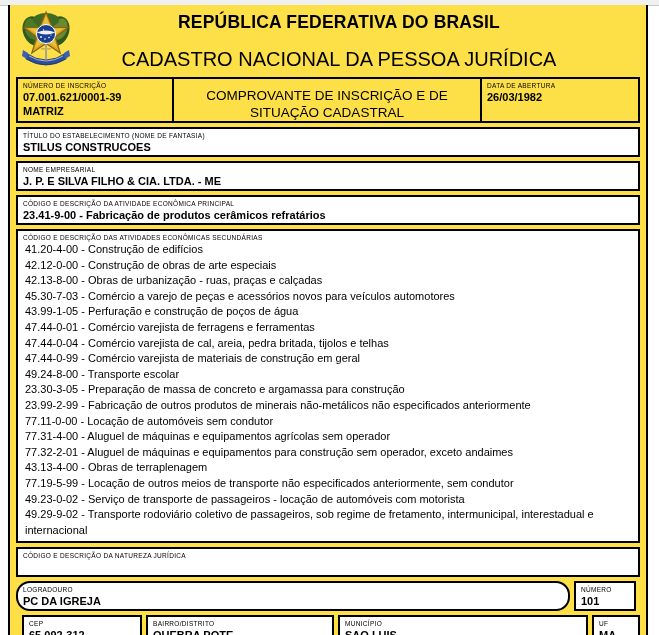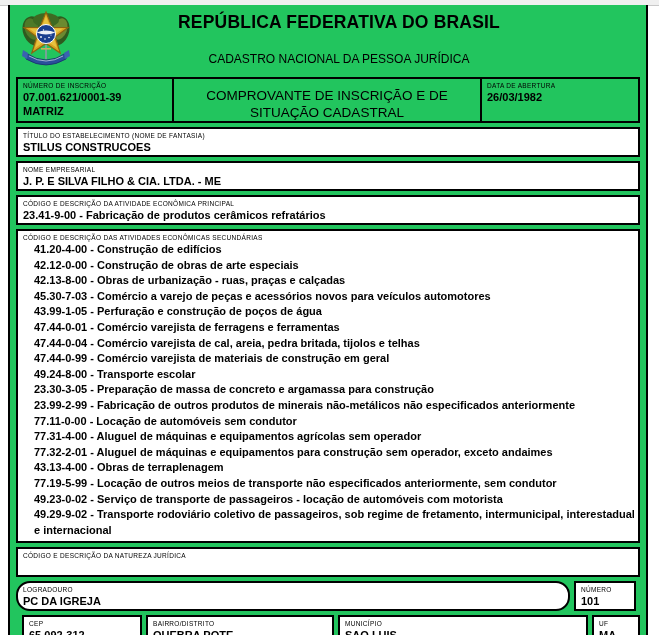--- a/index.html
+++ b/index.html
@@ -23,21 +23,21 @@
   }
   #page {
     position: absolute;
     left: 8px;
     top: 5px;
     width: 640px;
     height: 630px;
     border-left: 2px solid #000;
     border-right: 2px solid #000;
     box-sizing: border-box;
-    background: #22c55e;
+    background: #fde047;
   }
   #page-inner {
     position: relative;
     padding: 0 6px;
     box-sizing: border-box;
     width: 100%;
   }
 
   
   .header {
@@ -58,21 +58,21 @@
     padding-right: 40px;
   }
   .title-main {
     font-size: 17.5px;
     font-weight: bold;
     letter-spacing: 0.2px;
     line-height: 22px;
     white-space: nowrap;
   }
   .title-sub {
-    font-size: 12px;
+    font-size: 20px;
     font-weight: normal;
     line-height: 22px;
     margin-top: 15px;
     white-space: nowrap;
   }
 
   
   .box {
     border: 2px solid #000;
     box-sizing: border-box;
@@ -144,23 +144,23 @@
     height: 30px;
   }
 
   
   .sec-box {
     margin-top: 4px;
     padding-bottom: 3px;
   }
   .act-line {
     font-size: 11px;
-    font-weight: bold;
+    font-weight: normal;
     line-height: 15.6px;
-    padding-left: 16px;
+    padding-left: 7px;
     white-space: nowrap;
   }
   .act-line.wrap { white-space: normal; }
 
   
   .addr-row {
     display: flex;
     margin-top: 4px;
     height: 30px;
   }

